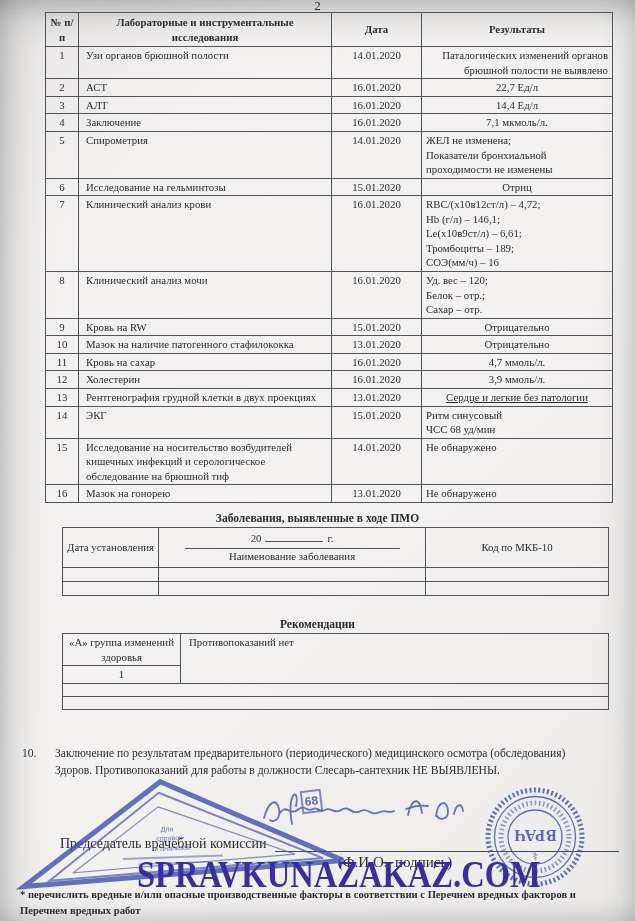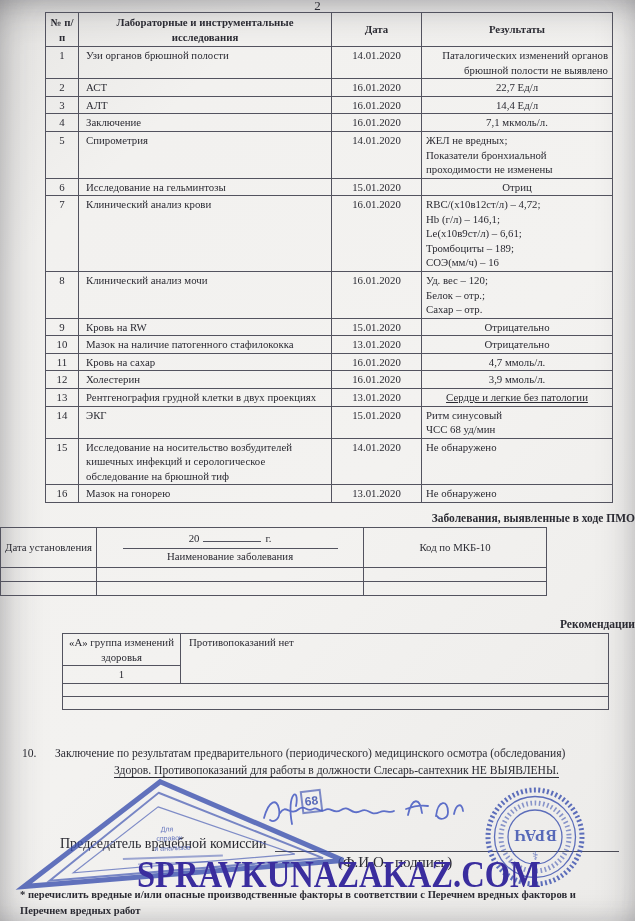--- a/index.html
+++ b/index.html
@@ -22,40 +22,40 @@
   td,th{border:1px solid #53535f;font-size:10.8px;line-height:1.35;padding:1px 4px;overflow:hidden;}
 
   .lab-table{margin-left:45px;width:567px;}
   .lab-table th{font-weight:bold;text-align:center;vertical-align:middle;padding:2px 3px;}
   .lab-table td{vertical-align:top;}
   .cell-num{text-align:center;}
   .cell-date{text-align:center;}
   .cell-test{padding-left:7px;font-family:Liberation Serif, serif;}
   .cell-result{white-space:pre-line;}
 
-  .sec-title{text-align:right;font-weight:bold;font-size:11.5px;margin:9px 0 3px 0;width:635px;}
-
-  .dis-table{width:546px;}
+  .sec-title{text-align:center;font-weight:bold;font-size:11.5px;margin:9px 0 3px 0;width:635px;}
+
+  .dis-table{margin-left:62px;width:546px;}
   .dis-table td{vertical-align:middle;text-align:center;}
   .year-line{font-size:10.8px;margin-top:1px;}
   .blank-seg{display:inline-block;width:58px;border-bottom:1px solid #53535f;height:11px;margin:0 4px;}
   .name-rule{border-top:1px solid #53535f;width:215px;margin:3px auto 0 auto;}
   .name-line{font-size:10.8px;padding-bottom:2px;}
   .empty-row td{height:13px;padding:0;}
 
   .rec-table{margin-left:62px;width:546px;}
   .rec-label{width:118px;text-align:center;vertical-align:middle;}
   .rec-val{text-align:center;}
   .rec-text{vertical-align:top;text-align:left;padding-left:8px;}
   .thin td{height:12px;padding:0;}
 
   .conclusion{position:absolute;left:22px;top:746px;width:596px;font-size:11.6px;line-height:1.45;}
   .c-num{position:absolute;left:0;top:0;}
   .c-text{margin-left:33px;}
-  .underlined{text-decoration:underline;text-underline-offset:3px;text-align:center;}
+  .underlined{text-underline-offset:3px;}
 
   .chair-row{position:absolute;left:60px;top:836px;right:16px;display:flex;align-items:flex-end;font-size:14px;}
   .chair-label{white-space:nowrap;padding-right:8px;}
   .sign-line{flex:1;border-bottom:1px solid #4a4a55;height:14px;}
   .sign-caption{position:absolute;left:320px;top:854px;width:150px;text-align:center;font-size:15px;}
 
   .stamp{position:absolute;pointer-events:none;}
   .stamp-68{
     position:absolute;left:301px;top:790px;width:17px;height:19px;
     border:2px solid rgba(61,82,176,.65);color:rgba(47,70,170,.8);
@@ -116,21 +116,21 @@
           <tr>
             <td class="cell-num">4</td>
             <td class="cell-test">Заключение</td>
             <td class="cell-date">16.01.2020</td>
             <td class="cell-result" style="text-align: center;">7,1 мкмоль/л.</td>
           </tr>
           <tr>
             <td class="cell-num">5</td>
             <td class="cell-test">Спирометрия</td>
             <td class="cell-date">14.01.2020</td>
-            <td class="cell-result" style="text-align: left;">ЖЕЛ не вредных;
+            <td class="cell-result" style="text-align: left;">ЖЕЛ не изменена;
 Показатели бронхиальной проходимости не изменены</td>
           </tr>
           <tr>
             <td class="cell-num">6</td>
             <td class="cell-test">Исследование на гельминтозы</td>
             <td class="cell-date">15.01.2020</td>
             <td class="cell-result" style="text-align: center;">Отриц</td>
           </tr>
           <tr>
             <td class="cell-num">7</td>

